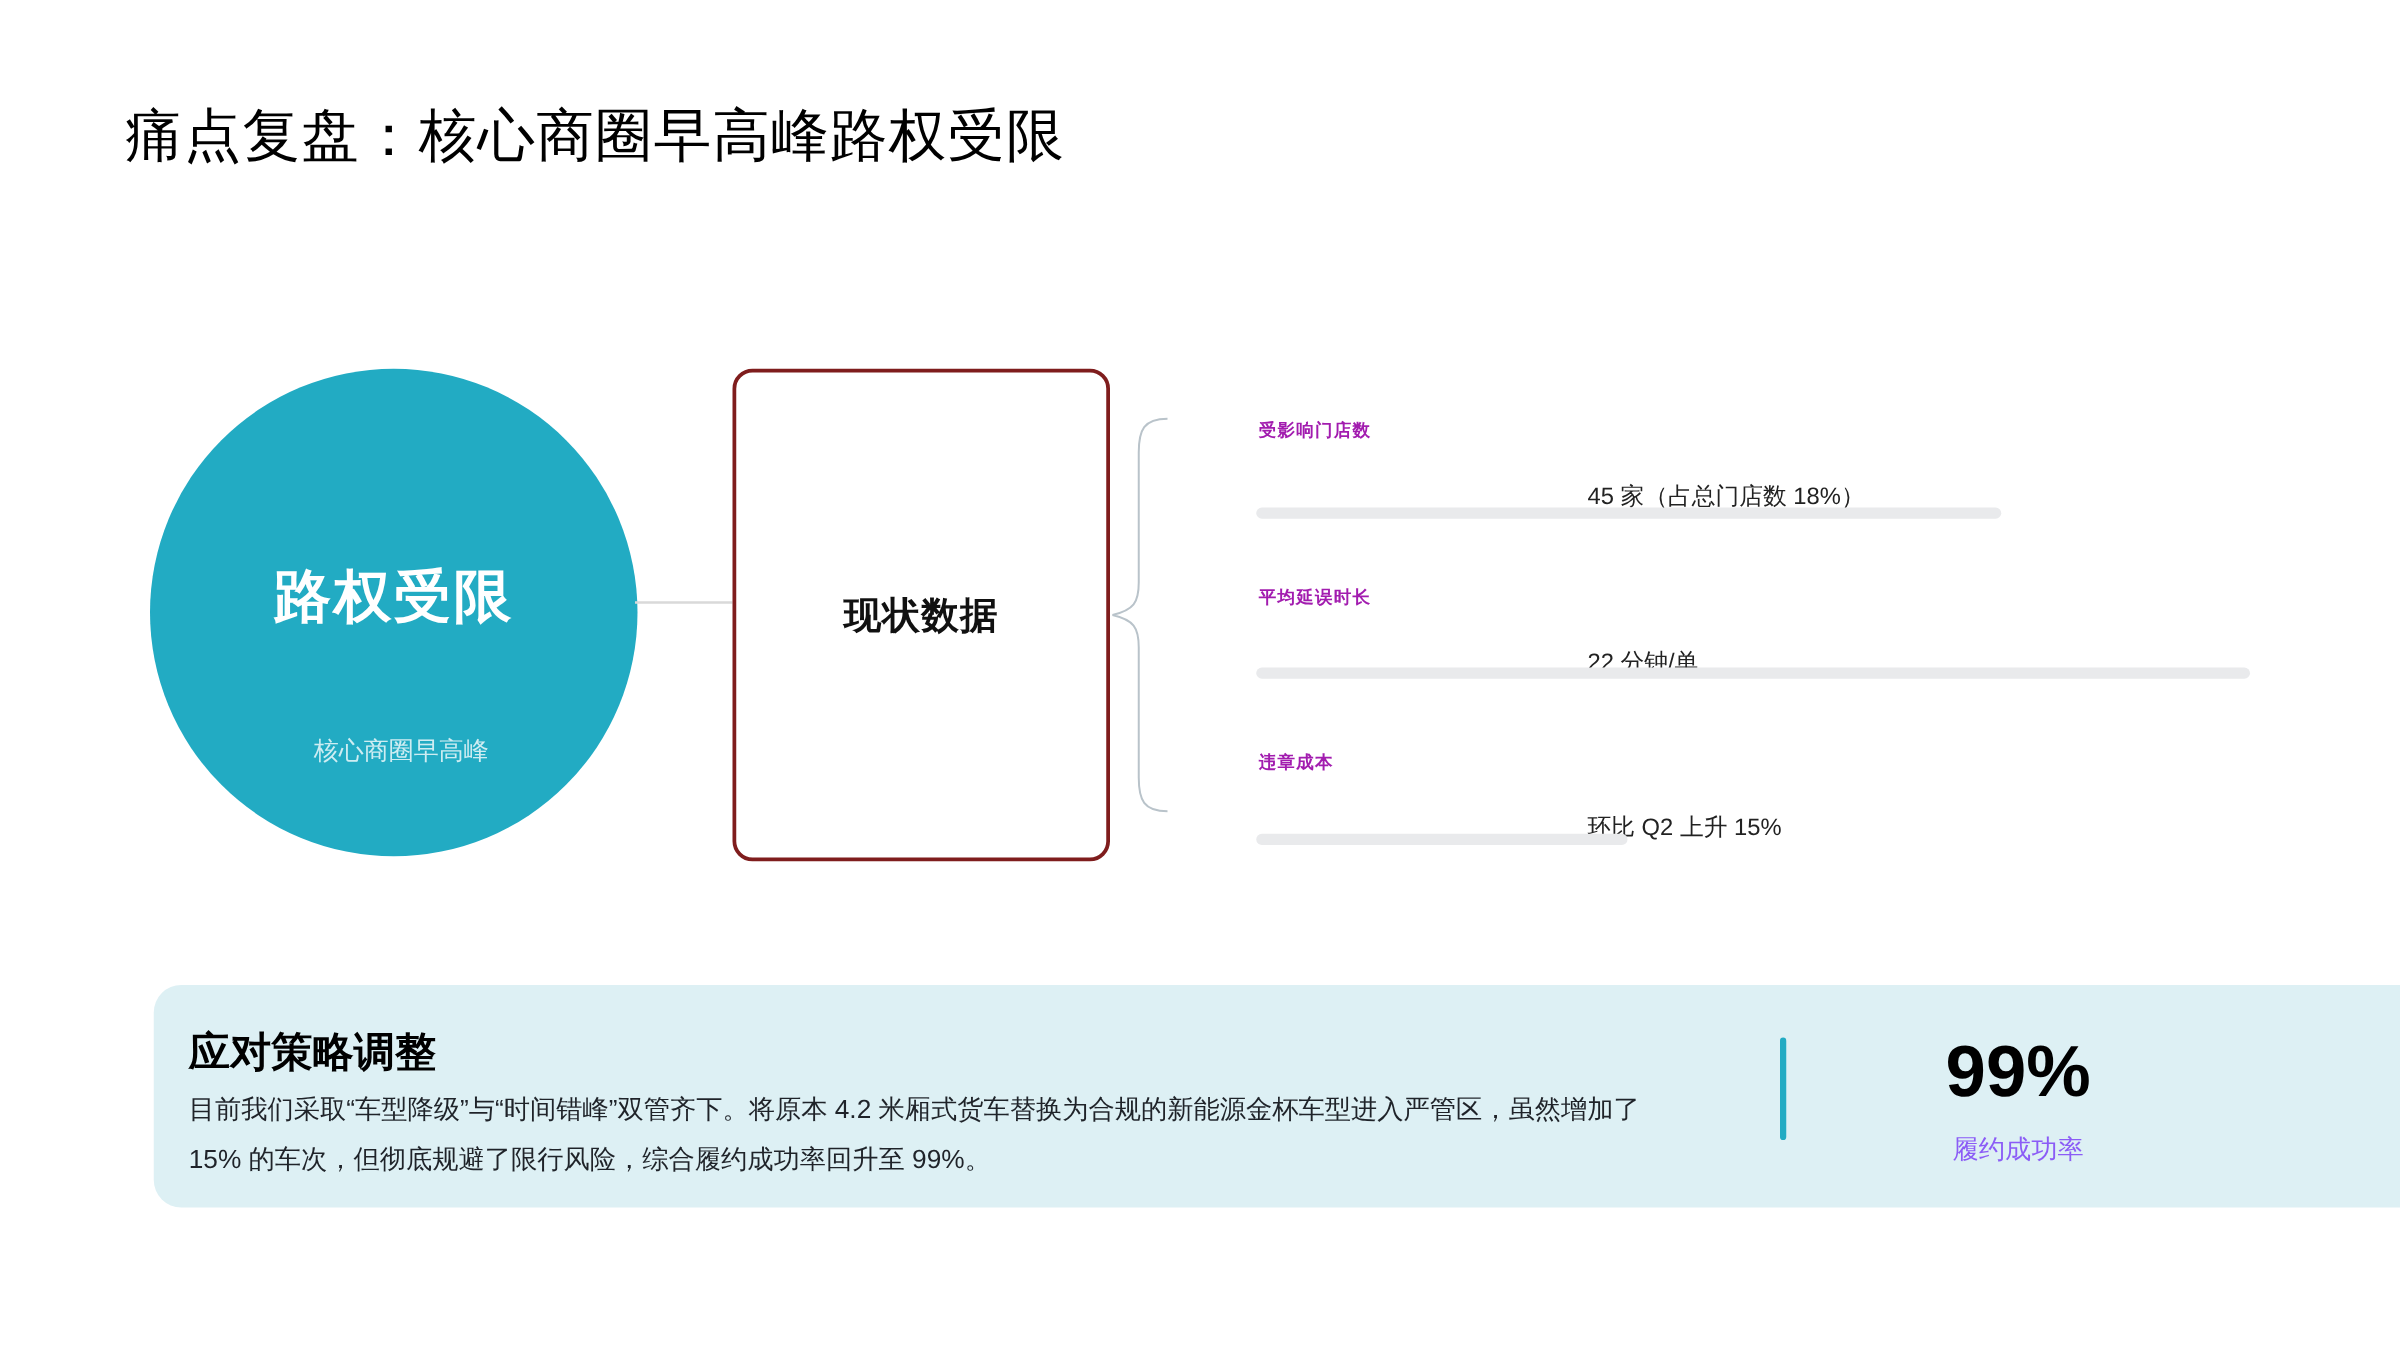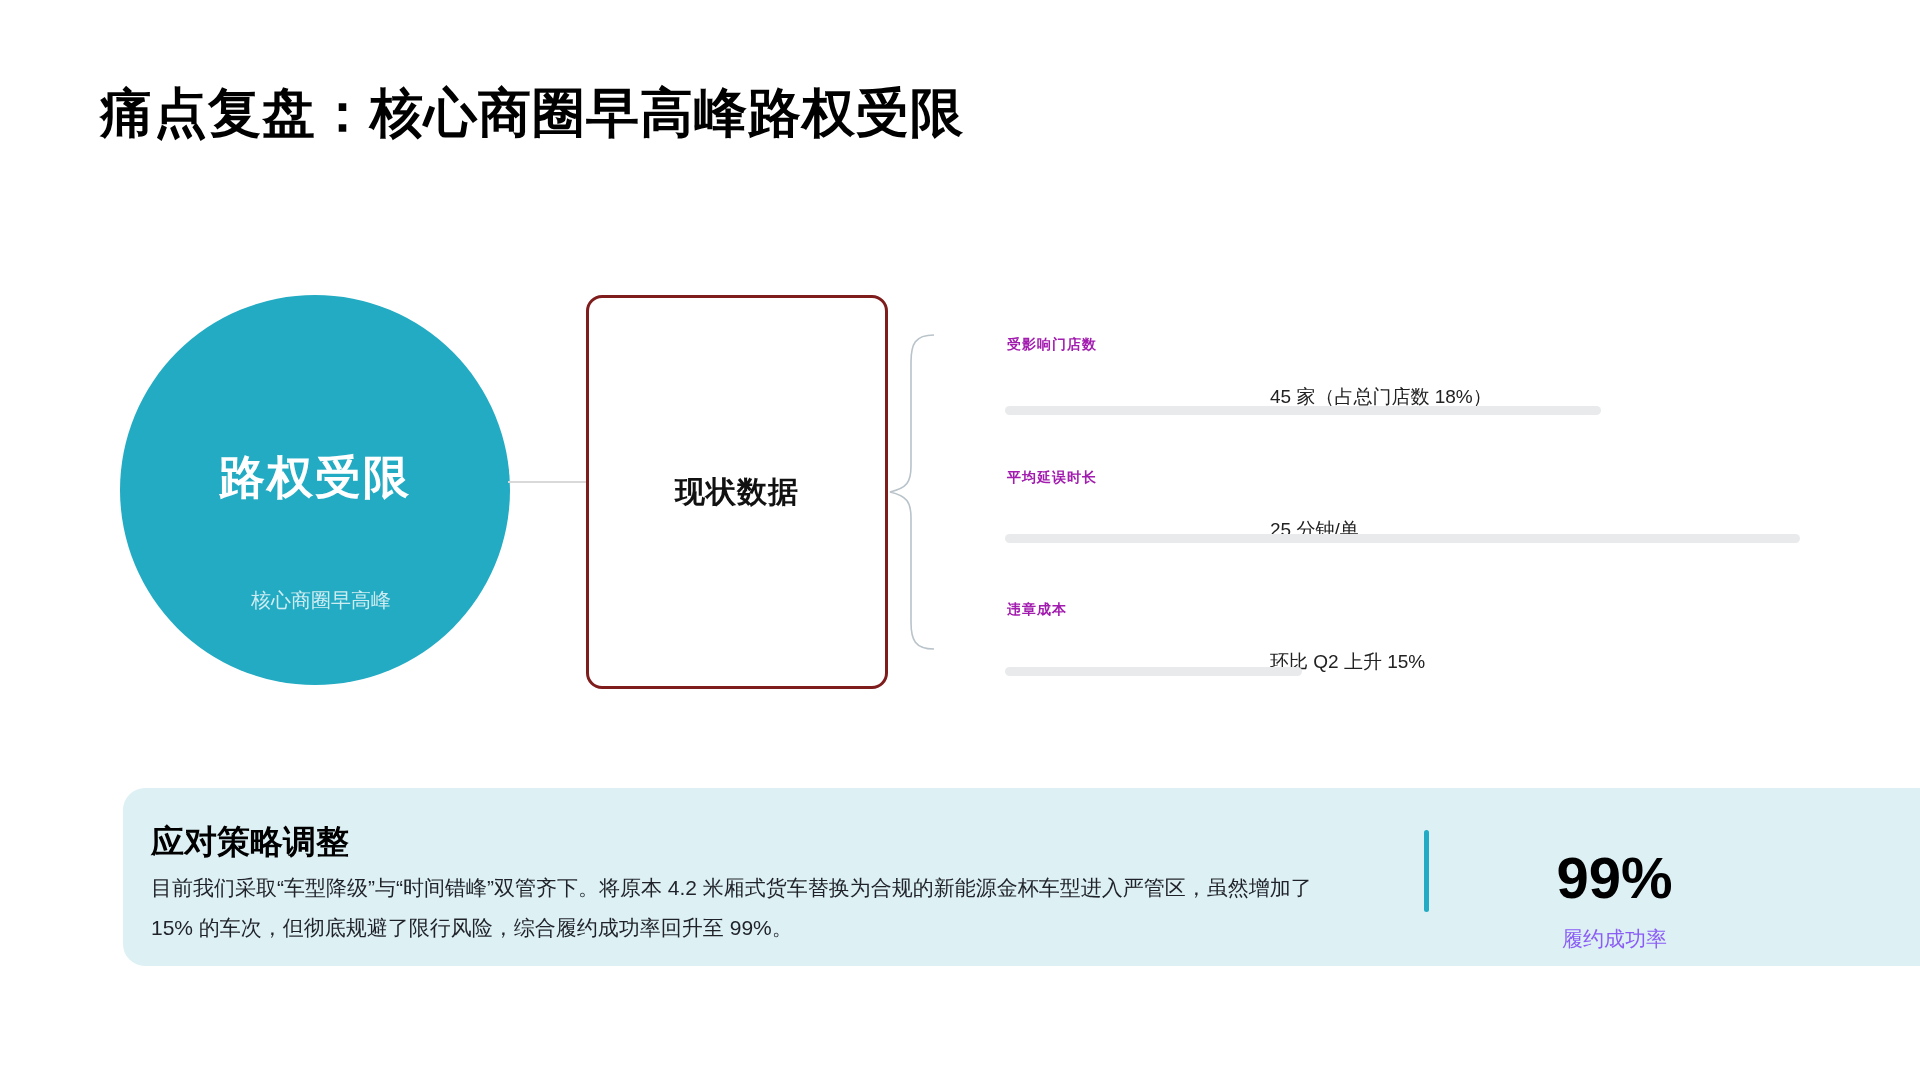--- a/index.html
+++ b/index.html
@@ -1,21 +1,21 @@
 <!DOCTYPE html>
 <html><head>
 <meta charset="utf-8">
 <style>
   html,body{margin:0;padding:0;background:#fff;}
   .slide{
     position:relative;width:1920px;height:1080px;overflow:hidden;background:#ffffff;
     font-family:"Liberation Sans","DejaVu Sans",sans-serif;
     --accent:#22ABC3;--panel-bg:#DDF0F4;--bar-track:#E9EAEC;
   }
-  .title{position:absolute;left:100px;top:78px;font-size:53px;font-weight:700;color:#000;letter-spacing:1px;}
+  .title{position:absolute;left:100px;top:78px;font-size:46px;font-weight:400;color:#000;letter-spacing:1px;}
 
   .pain-circle{position:absolute;left:120px;top:295px;width:390px;height:390px;border-radius:50%;background:var(--accent);}
   .pain-name{position:absolute;left:0;right:0;top:152px;text-align:center;color:#ffffff;font-size:46px;font-weight:800;letter-spacing:2px;}
   .pain-scene{position:absolute;left:12px;right:0;top:292px;text-align:center;color:rgba(255,255,255,0.78);font-size:20px;}
 
   .connector{position:absolute;left:508px;top:481px;width:78px;height:2px;background:#d9d9d9;}
 
   .data-box{position:absolute;left:586px;top:295px;width:296px;height:388px;background:#fff;border:3px solid #7f1d1d;border-radius:16px;display:flex;align-items:center;justify-content:center;}
   .data-box-title{font-size:30px;font-weight:800;color:#111;letter-spacing:1px;}
 
@@ -25,21 +25,21 @@
   .metric-value{position:absolute;left:1270px;font-size:19px;color:#222;margin-top:44px;}
   .metric-bar{position:absolute;left:1005px;height:9px;border-radius:5px;background:var(--bar-track);}
   .r1 .metric-label{top:336px;} .r1 .metric-value{top:340px;} .r1 .metric-bar{top:406px;}
   .r2 .metric-label{top:469px;} .r2 .metric-value{top:473px;} .r2 .metric-bar{top:534px;}
   .r3 .metric-label{top:601px;} .r3 .metric-value{top:605px;} .r3 .metric-bar{top:667px;}
 
   .panel{position:absolute;left:123px;top:788px;width:1830px;height:178px;background:var(--panel-bg);border-radius:22px;}
   .panel-heading{position:absolute;left:28px;top:32px;font-size:33px;font-weight:800;color:#000;}
   .panel-body{position:absolute;left:28px;top:80px;width:1200px;font-size:21px;line-height:40px;color:#1f2329;}
   .panel-vline{position:absolute;left:1301px;top:42px;width:5px;height:82px;background:var(--accent);border-radius:3px;}
-  .panel-kpi{position:absolute;left:1306px;top:38px;width:371px;text-align:center;margin-top:20px;}
+  .panel-kpi{position:absolute;left:1306px;top:38px;width:371px;text-align:center;}
   .kpi-value{font-size:58px;font-weight:800;color:#000;line-height:1.12;}
   .kpi-label{margin-top:14px;font-size:21px;color:#8b5cf6;}
 </style>
 </head>
 <body>
 
 <div class="slide" style="--accent: #22ABC3; --panel-bg: #DDF0F4; --bar-track: #E9EAEC;">
 
   <div class="title">痛点复盘：核心商圈早高峰路权受限</div>
 
@@ -59,21 +59,21 @@
   </svg>
 
   <div class="metric-row r1">
     <div class="metric-label">受影响门店数</div>
     <div class="metric-value">45 家（占总门店数 18%）</div>
     <div class="metric-bar" style="width: 596px;"></div>
   </div>
 
   <div class="metric-row r2">
     <div class="metric-label">平均延误时长</div>
-    <div class="metric-value">25 分钟/单</div>
+    <div class="metric-value">22 分钟/单</div>
     <div class="metric-bar" style="width: 795px;"></div>
   </div>
 
   <div class="metric-row r3">
     <div class="metric-label">违章成本</div>
     <div class="metric-value">环比 Q2 上升 15%</div>
     <div class="metric-bar" style="width: 297px;"></div>
   </div>
 
   <div class="panel">

